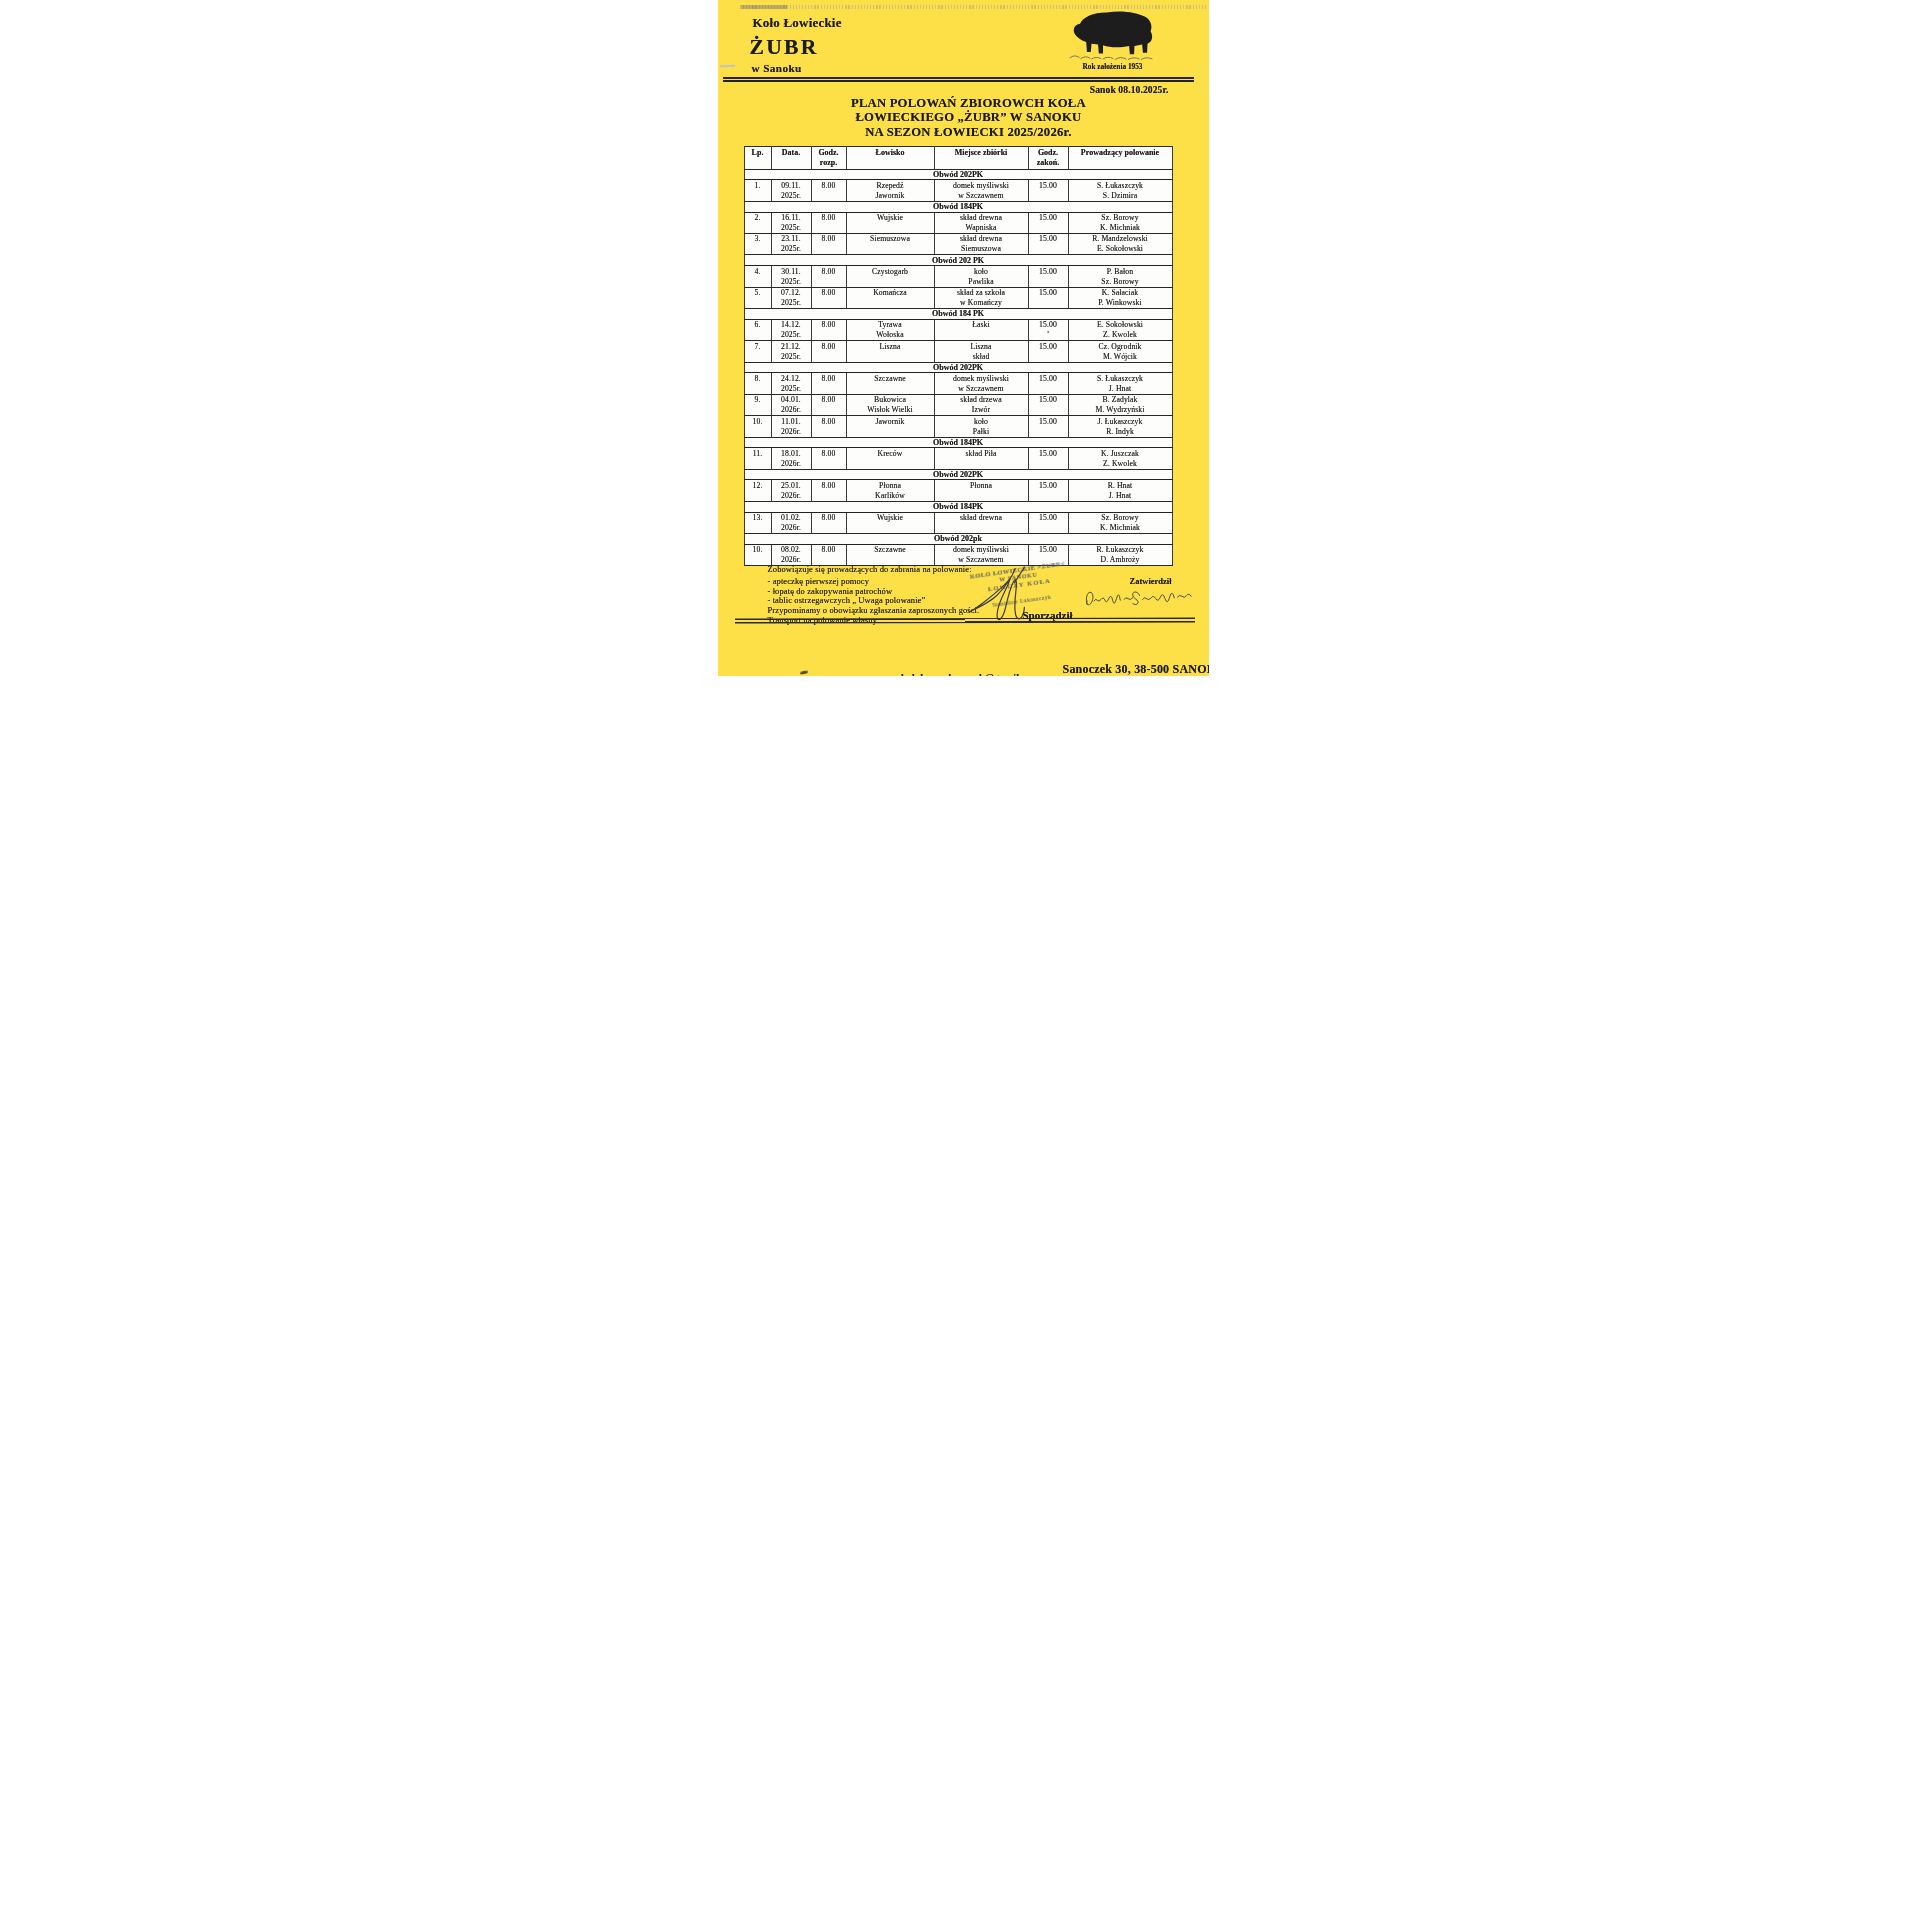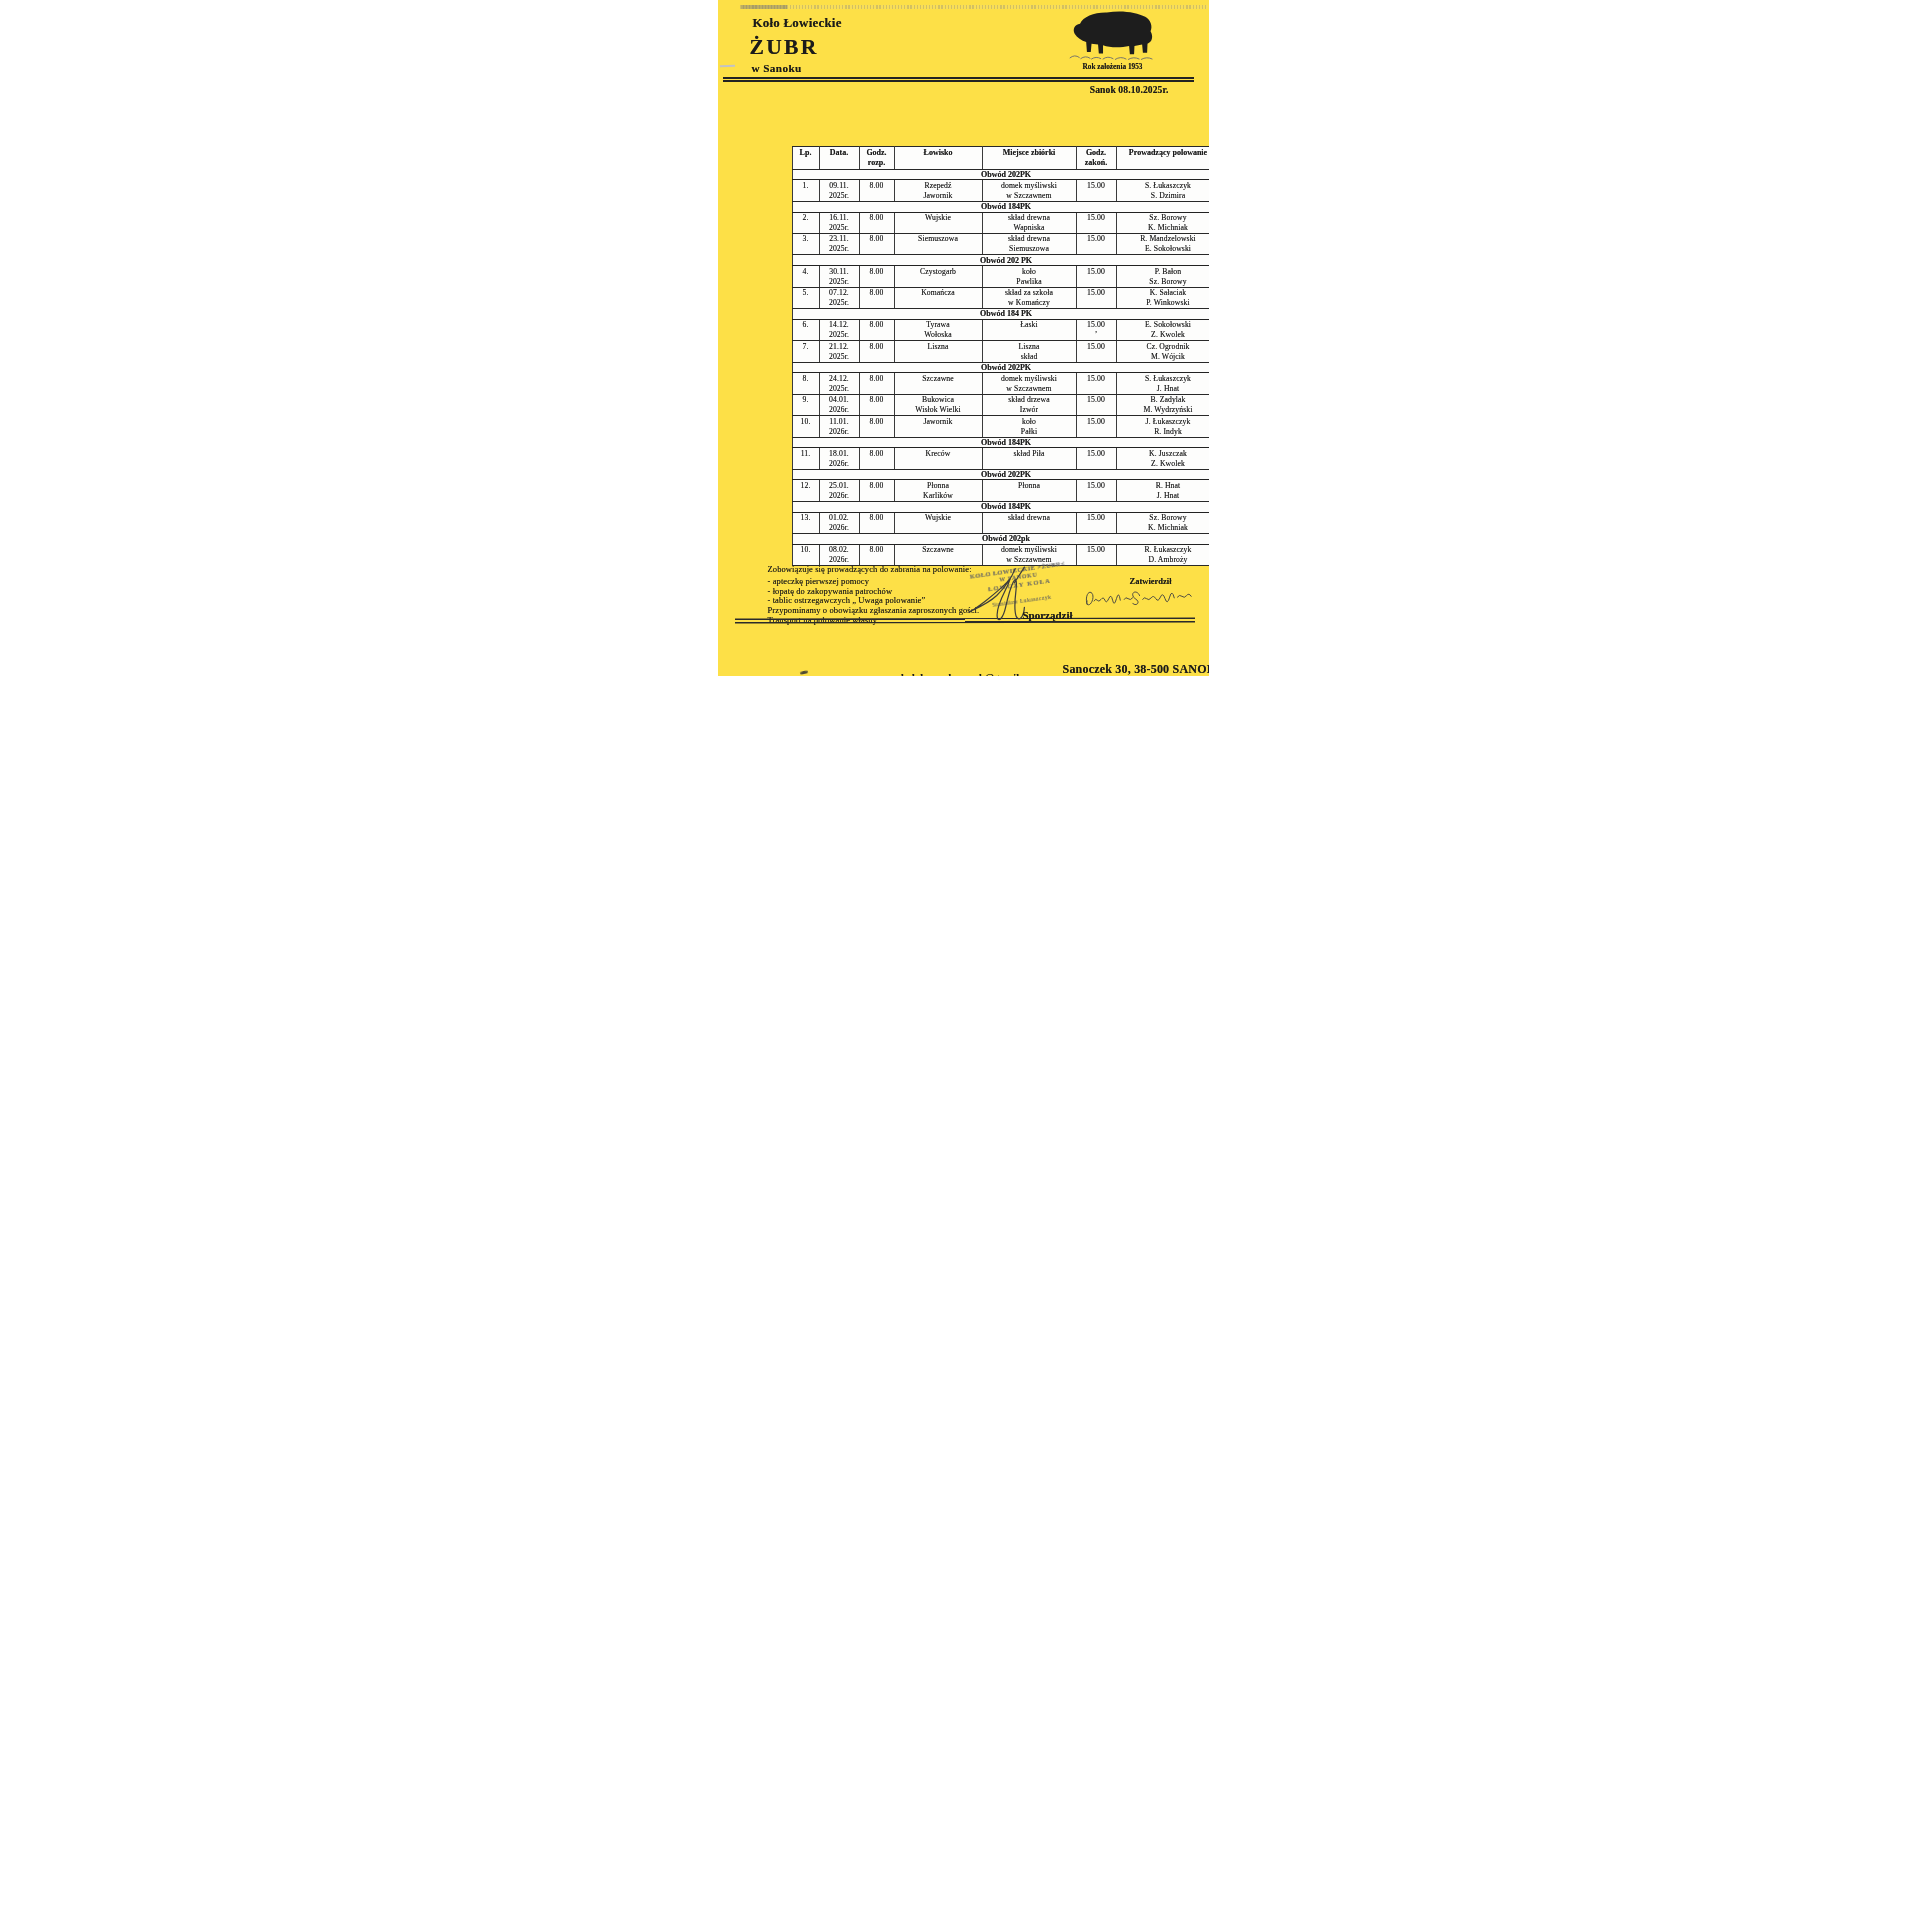--- a/index.html
+++ b/index.html
@@ -46,21 +46,21 @@
     left:5.8px;top:77px;width:471px;height:5px;
     background:linear-gradient(#222 0 1.5px,transparent 1.5px 3.1px,#222 3.1px 5px);
   }
   .dateline{right:40px;top:84px;font-size:9.6px;font-weight:bold;letter-spacing:0.1px;}
 
   
   .title-block{left:0;right:0;top:96px;text-align:center;transform:translateX(5.4px);}
   .title-block div{font-size:12.7px;font-weight:bold;line-height:14.3px;letter-spacing:0.2px;}
 
   
-  .table-wrap{left:26px;top:146px;margin-left:48px;}
+  .table-wrap{left:26px;top:146px;}
   table.plan{border-collapse:collapse;table-layout:fixed;width:427px;background:#fdfdfc;border:1.2px solid #242424;}
   table.plan th,table.plan td{
     border-left:0.4px solid #3b3b3b;border-right:0.4px solid #3b3b3b;
     border-top:0.8px solid #282828;border-bottom:0.8px solid #282828;
     padding:0;overflow:hidden;white-space:nowrap;
   }
   table.plan thead tr{height:21px;}
   table.plan th{
     font-size:8px;font-weight:bold;line-height:10.4px;
     vertical-align:top;text-align:center;padding-top:0.8px;
@@ -136,20 +136,25 @@
                M94,130 Q106,121 120,129 M126,131 Q140,122 154,130 M160,131 Q174,123 188,130
                M194,131 Q208,123 222,130" stroke="#6d6d6d" stroke-width="2.4" fill="none" stroke-linecap="round"></path>
     </svg>
   </div>
   <div class="abs founded">Rok założenia 1953</div>
 
   <div class="abs rule-top"></div>
 
   <div class="abs dateline">Sanok 08.10.2025r.</div>
 
+  <div class="abs title-block">
+    <div>PLAN POLOWAŃ ZBIOROWCH KOŁA</div>
+    <div>ŁOWIECKIEGO „ŻUBR” W SANOKU</div>
+    <div>NA SEZON ŁOWIECKI  2025/2026r.</div>
+  </div>
 
   <div class="abs table-wrap">
     <table class="plan">
         <colgroup>
           <col style="width: 27px;">
           <col style="width: 40px;">
           <col style="width: 35px;">
           <col style="width: 88px;">
           <col style="width: 94px;">
           <col style="width: 40px;">

